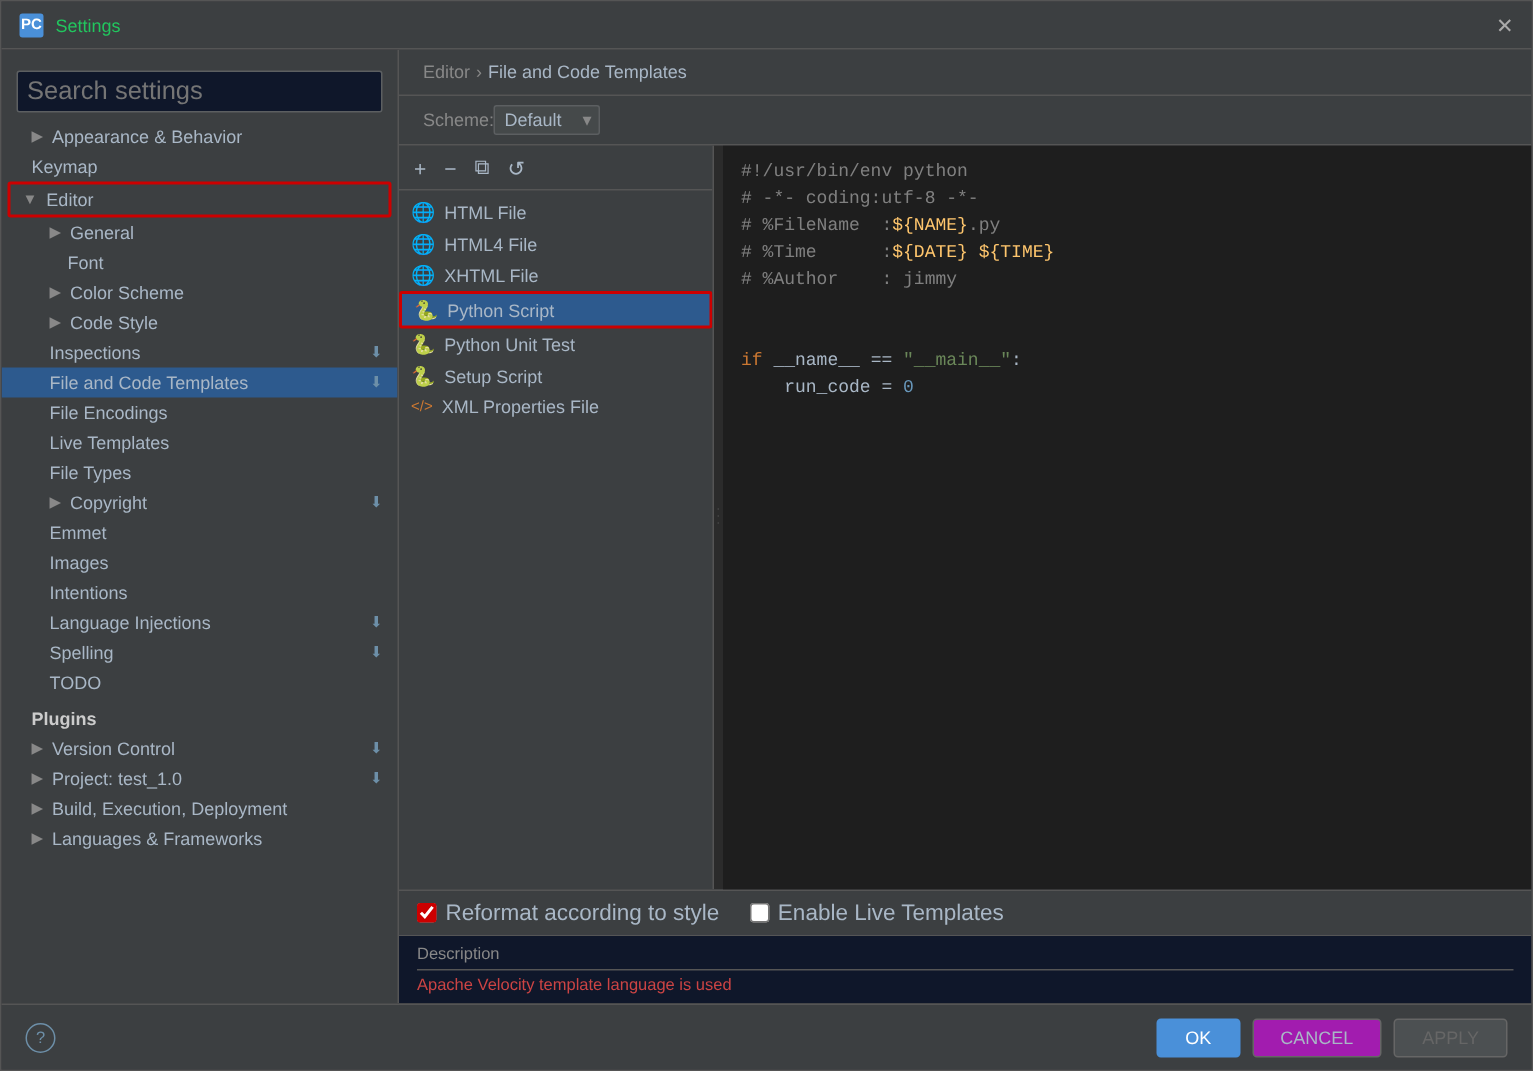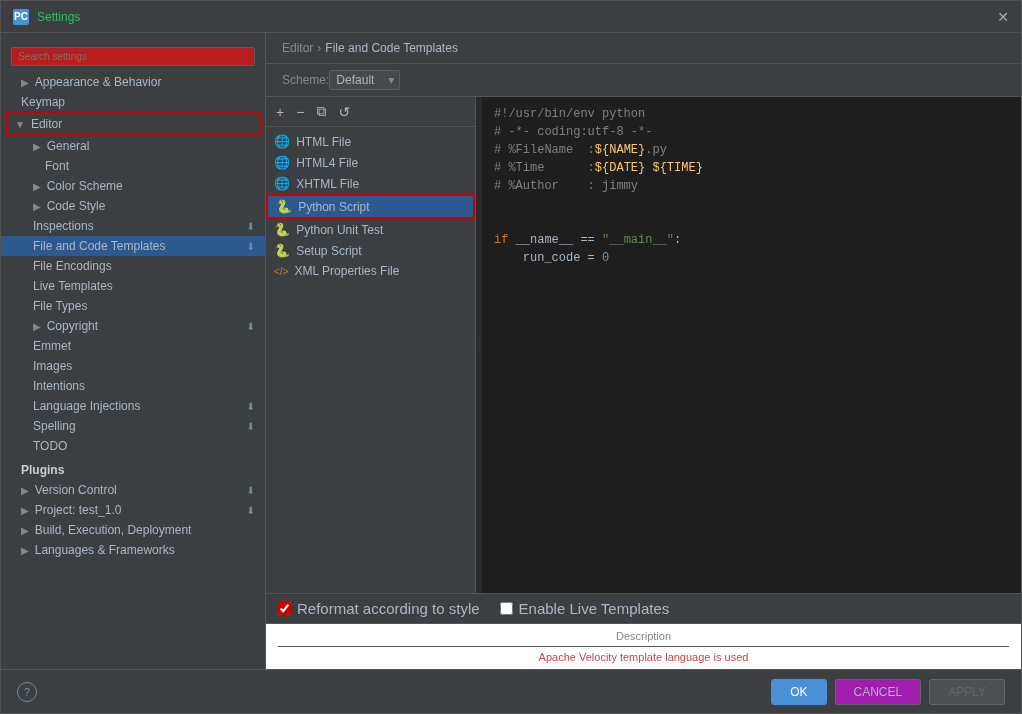--- a/index.html
+++ b/index.html
@@ -11,21 +11,21 @@
     .title-bar-left { display: flex; align-items: center; gap: 8px; }
     .title-bar-icon { width: 16px; height: 16px; background: #4a90d9; border-radius: 2px; display: flex; align-items: center; justify-content: center; font-size: 10px; color: white; font-weight: bold; }
     .title-text { color: #22c55e; font-size: 12px; text-align: right; }
     .close-btn { color: #aaa; cursor: pointer; font-size: 14px; background: none; border: none; }
 
     .dialog-body { display: flex; flex: 1; overflow: hidden; }
 
     
     .sidebar { width: 265px; background: #3c3f41; border-right: 1px solid #555; overflow-y: auto; padding: 8px 0; }
     .sidebar-search { padding: 6px 10px; }
-    .sidebar-search-input { width: 100%; background: #b91c1c; border: 1px solid #5c5f61; color: #a9b7c6; padding: 3px 6px; font-size: 10px; border-radius: 2px; }
+    .sidebar-search-input { width: 100%; background: #0f172a; border: 1px solid #5c5f61; color: #a9b7c6; padding: 3px 6px; font-size: 17px; border-radius: 2px; }
 
     .sidebar-item { padding: 3px 10px 3px 16px; cursor: pointer; display: flex; align-items: center; gap: 4px; white-space: nowrap; }
     .sidebar-item .chevron { font-size: 10px; color: #888; margin-right: 2px; }
     .sidebar-item .label { color: #a9b7c6; font-size: 12px; }
 
     .indent-1 { padding-left: 20px; }
     .indent-2 { padding-left: 32px; }
     .indent-3 { padding-left: 44px; }
 
     
@@ -67,21 +67,21 @@
     .c-normal { color: #a9b7c6; }
     .c-blue { color: #6897bb; }
 
     .editor-resize { width: 6px; background: #2b2b2b; cursor: col-resize; display: flex; align-items: center; justify-content: center; color: #555; font-size: 8px; }
 
     .options-bar { padding: 6px 12px; display: flex; align-items: center; gap: 20px; border-top: 1px solid #555; background: #3c3f41; }
     .checkbox-wrap { display: flex; align-items: center; gap: 6px; cursor: pointer; }
     .checkbox-wrap input[type=checkbox] { accent-color: #cc0000; }
     .checkbox-label { font-size: 15px; color: #a9b7c6; }
 
-    .description-section { padding: 6px 12px; border-top: 1px solid #555; background: #ffffff; text-align: center; }
+    .description-section { padding: 6px 12px; border-top: 1px solid #555; background: #0f172a; }
     .description-label { color: #888; font-size: 11px; margin-bottom: 4px; }
     .description-text { color: #cc4444; font-size: 11px; border-top: 1px solid #555; padding-top: 4px; }
 
     
     .dialog-footer { height: 44px; background: #3c3f41; border-top: 1px solid #555; display: flex; align-items: center; justify-content: space-between; padding: 0 16px; }
     .footer-left { display: flex; align-items: center; }
     .help-btn { width: 20px; height: 20px; border-radius: 50%; border: 1px solid #6d8fa8; color: #6d8fa8; background: none; cursor: pointer; font-size: 11px; display: flex; align-items: center; justify-content: center; }
     .footer-right { display: flex; gap: 8px; }
     .btn { padding: 5px 18px; border-radius: 3px; font-size: 12px; cursor: pointer; border: 1px solid #555; }
     .btn-ok { background: #4a90d9; border-color: #4a90d9; color: white; }

